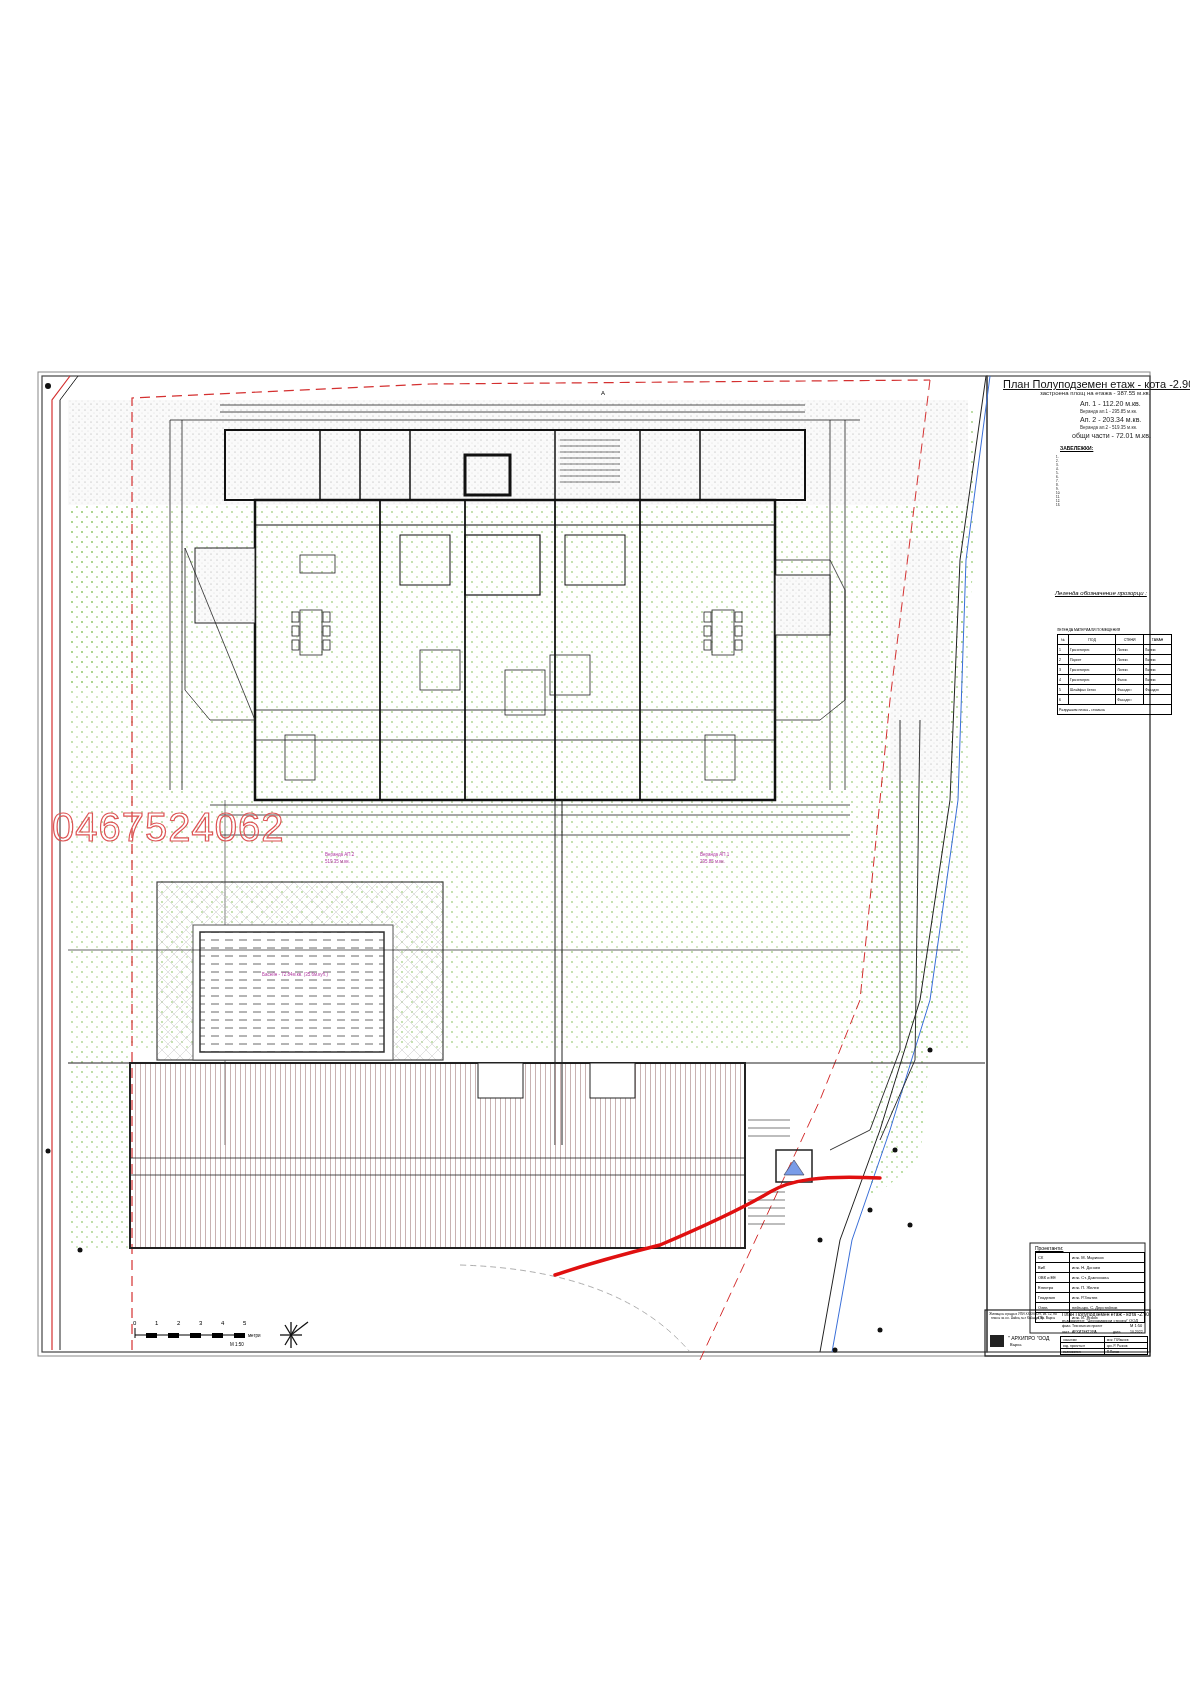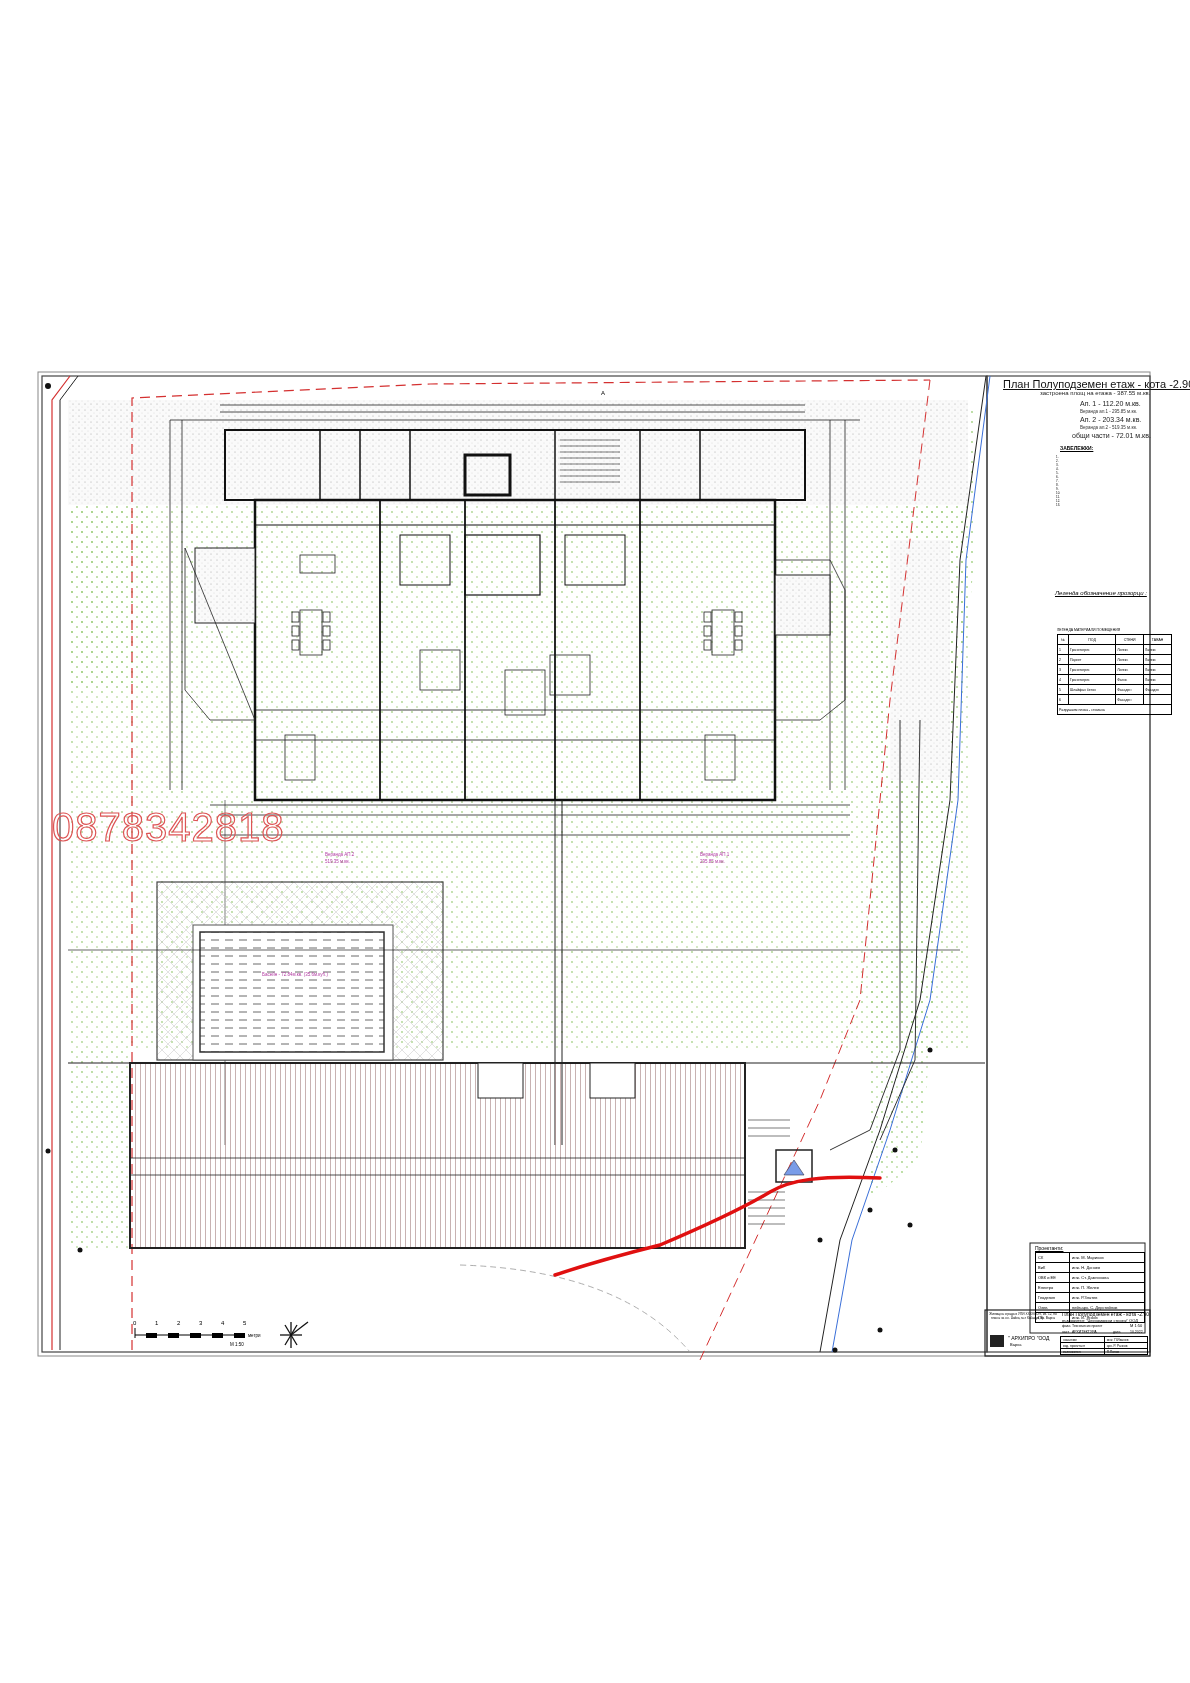--- a/index.html
+++ b/index.html
@@ -297,21 +297,21 @@
   </tr>
 </tbody>
   </table>
 
 <div class="abs pink" style="left:325px;top:852px;">Веранда АП.2</div>
 <div class="abs pink" style="left:325px;top:859px;">519.35 м.кв.</div>
 <div class="abs pink" style="left:700px;top:852px;">Веранда АП.1</div>
 <div class="abs pink" style="left:700px;top:859px;">295.85 м.кв.</div>
 <div class="abs pink" style="left:262px;top:972px;">Басейн - 72.84м.кв. (35.6м.куб.)</div>
 
-<div class="abs watermark">0878342818</div>
+<div class="abs watermark">0467524062</div>
 
 <div>
   <span class="abs scale-lbl" style="left:133px;top:1320px;">0</span>
   <span class="abs scale-lbl" style="left:155px;top:1320px;">1</span>
   <span class="abs scale-lbl" style="left:177px;top:1320px;">2</span>
   <span class="abs scale-lbl" style="left:199px;top:1320px;">3</span>
   <span class="abs scale-lbl" style="left:221px;top:1320px;">4</span>
   <span class="abs scale-lbl" style="left:243px;top:1320px;">5</span>
   <span class="abs scale-lbl" style="left:248px;top:1333px;font-size:4.5px;">метри</span>
   <span class="abs scale-lbl" style="left:230px;top:1342px;font-size:4.5px;">М 1:50</span>

